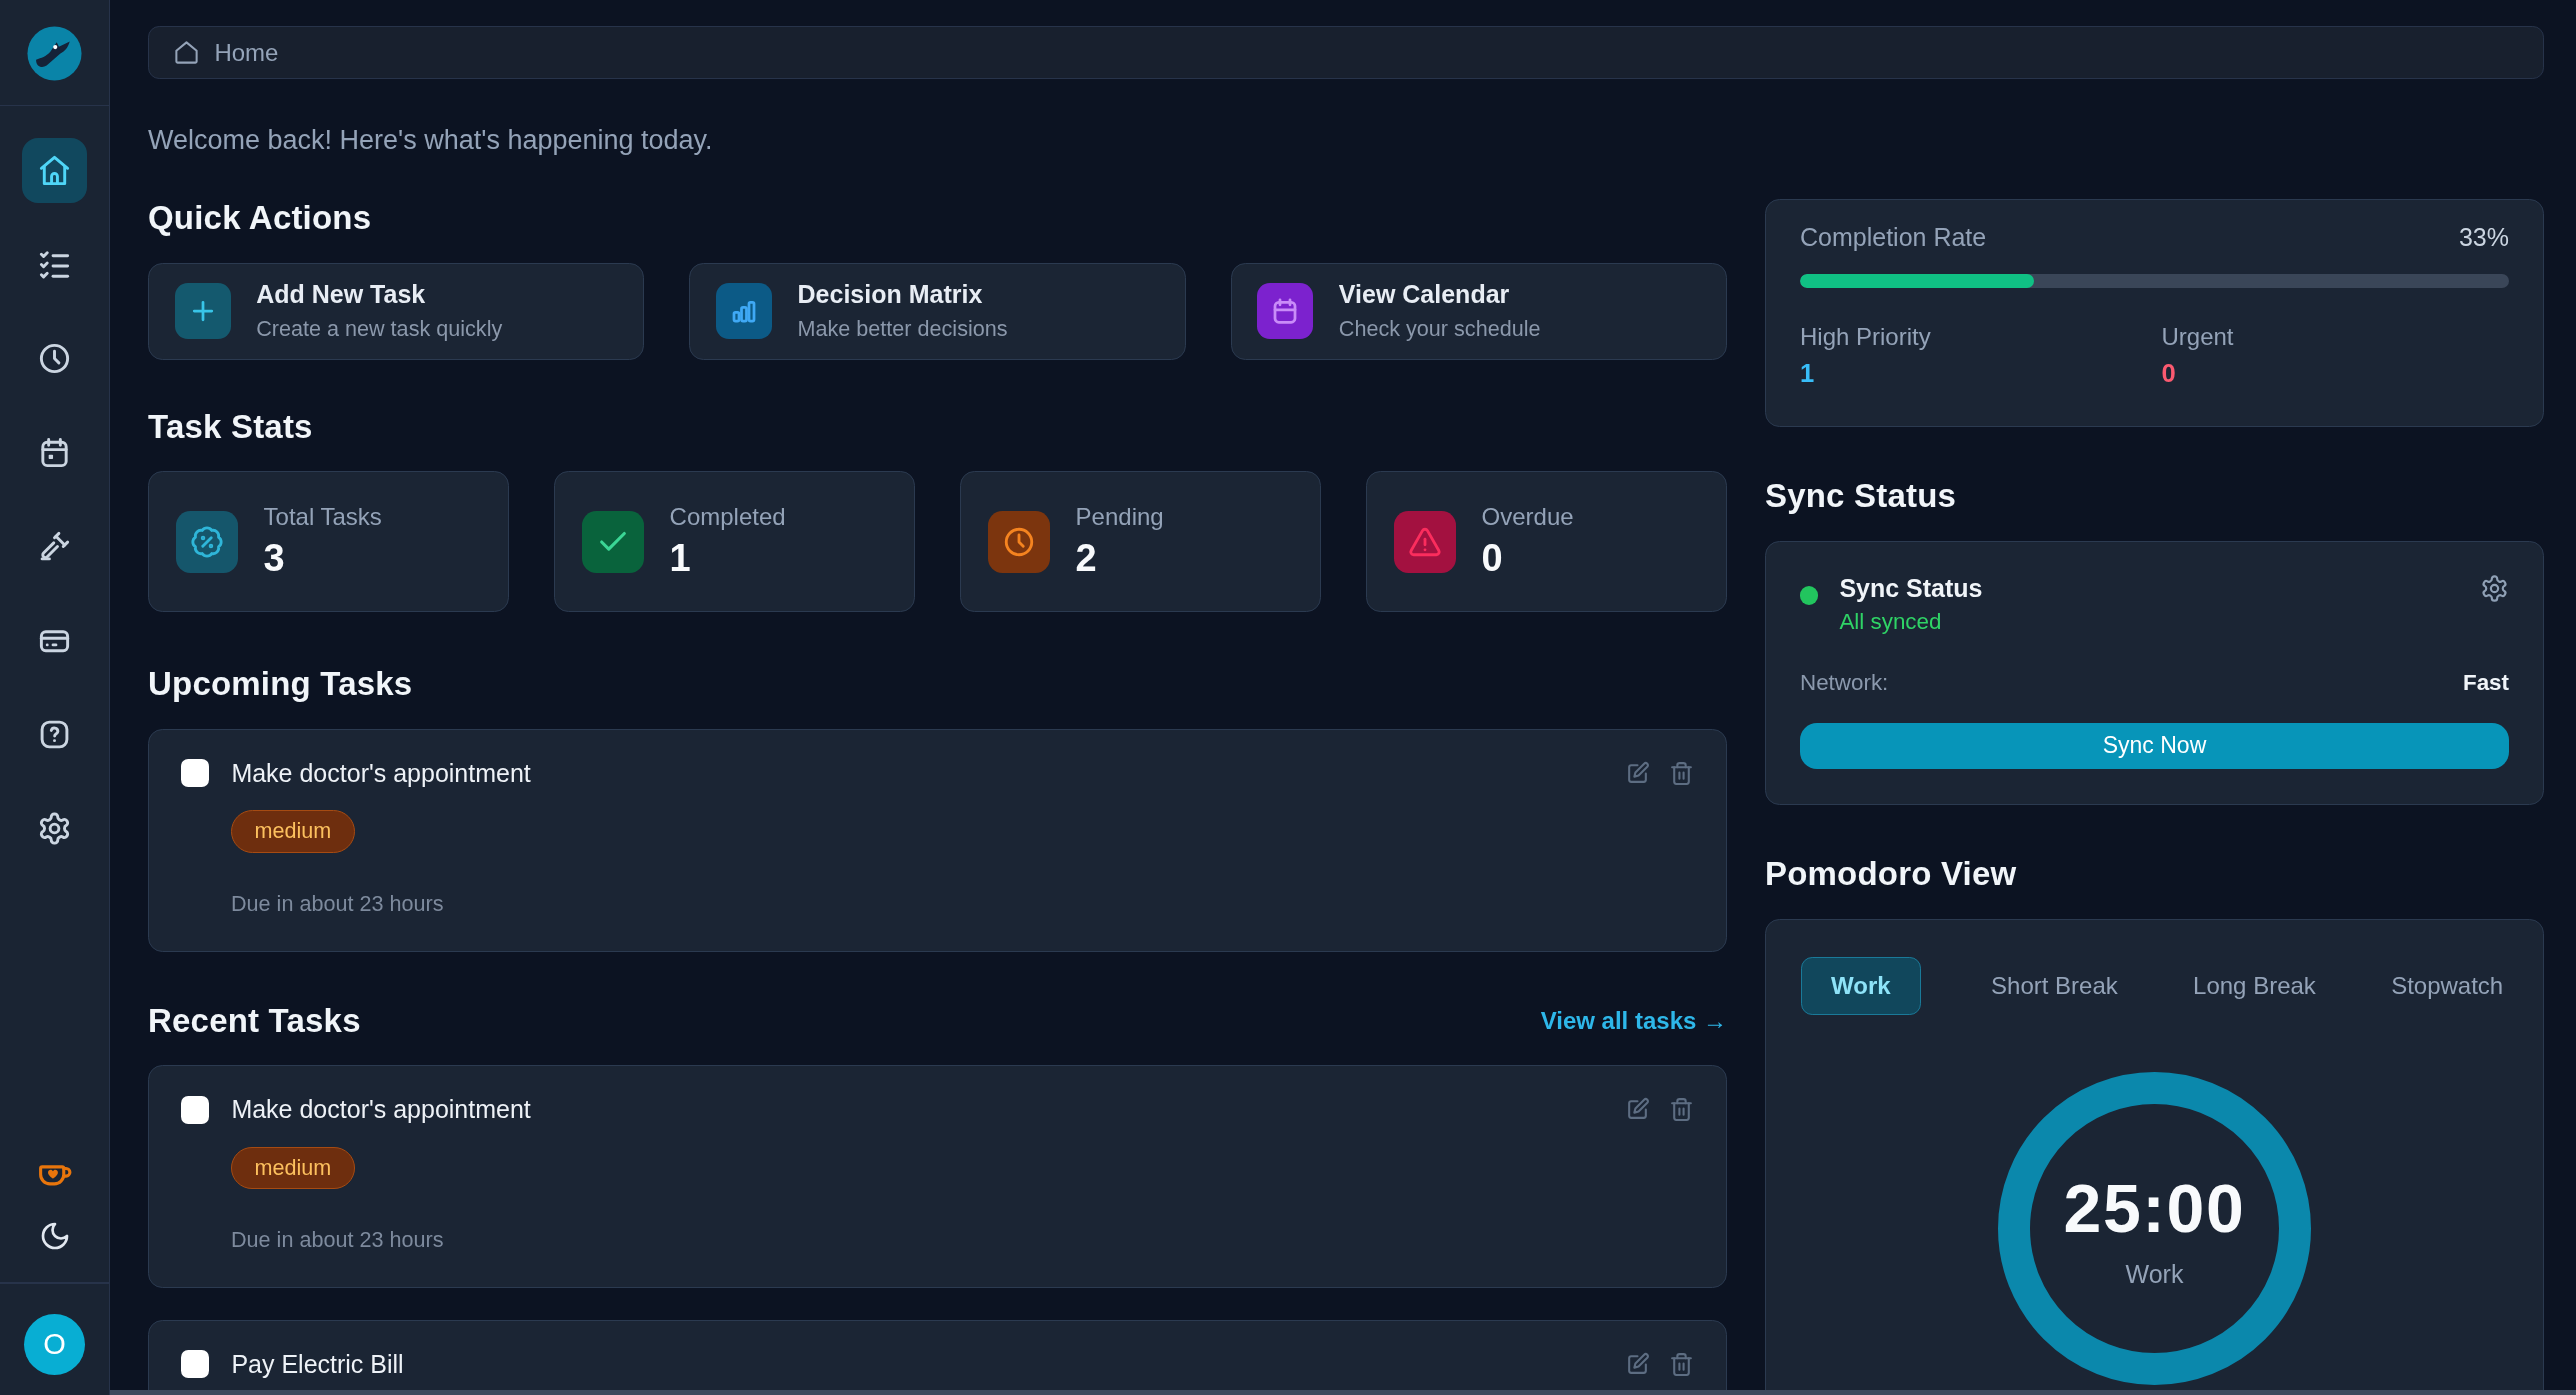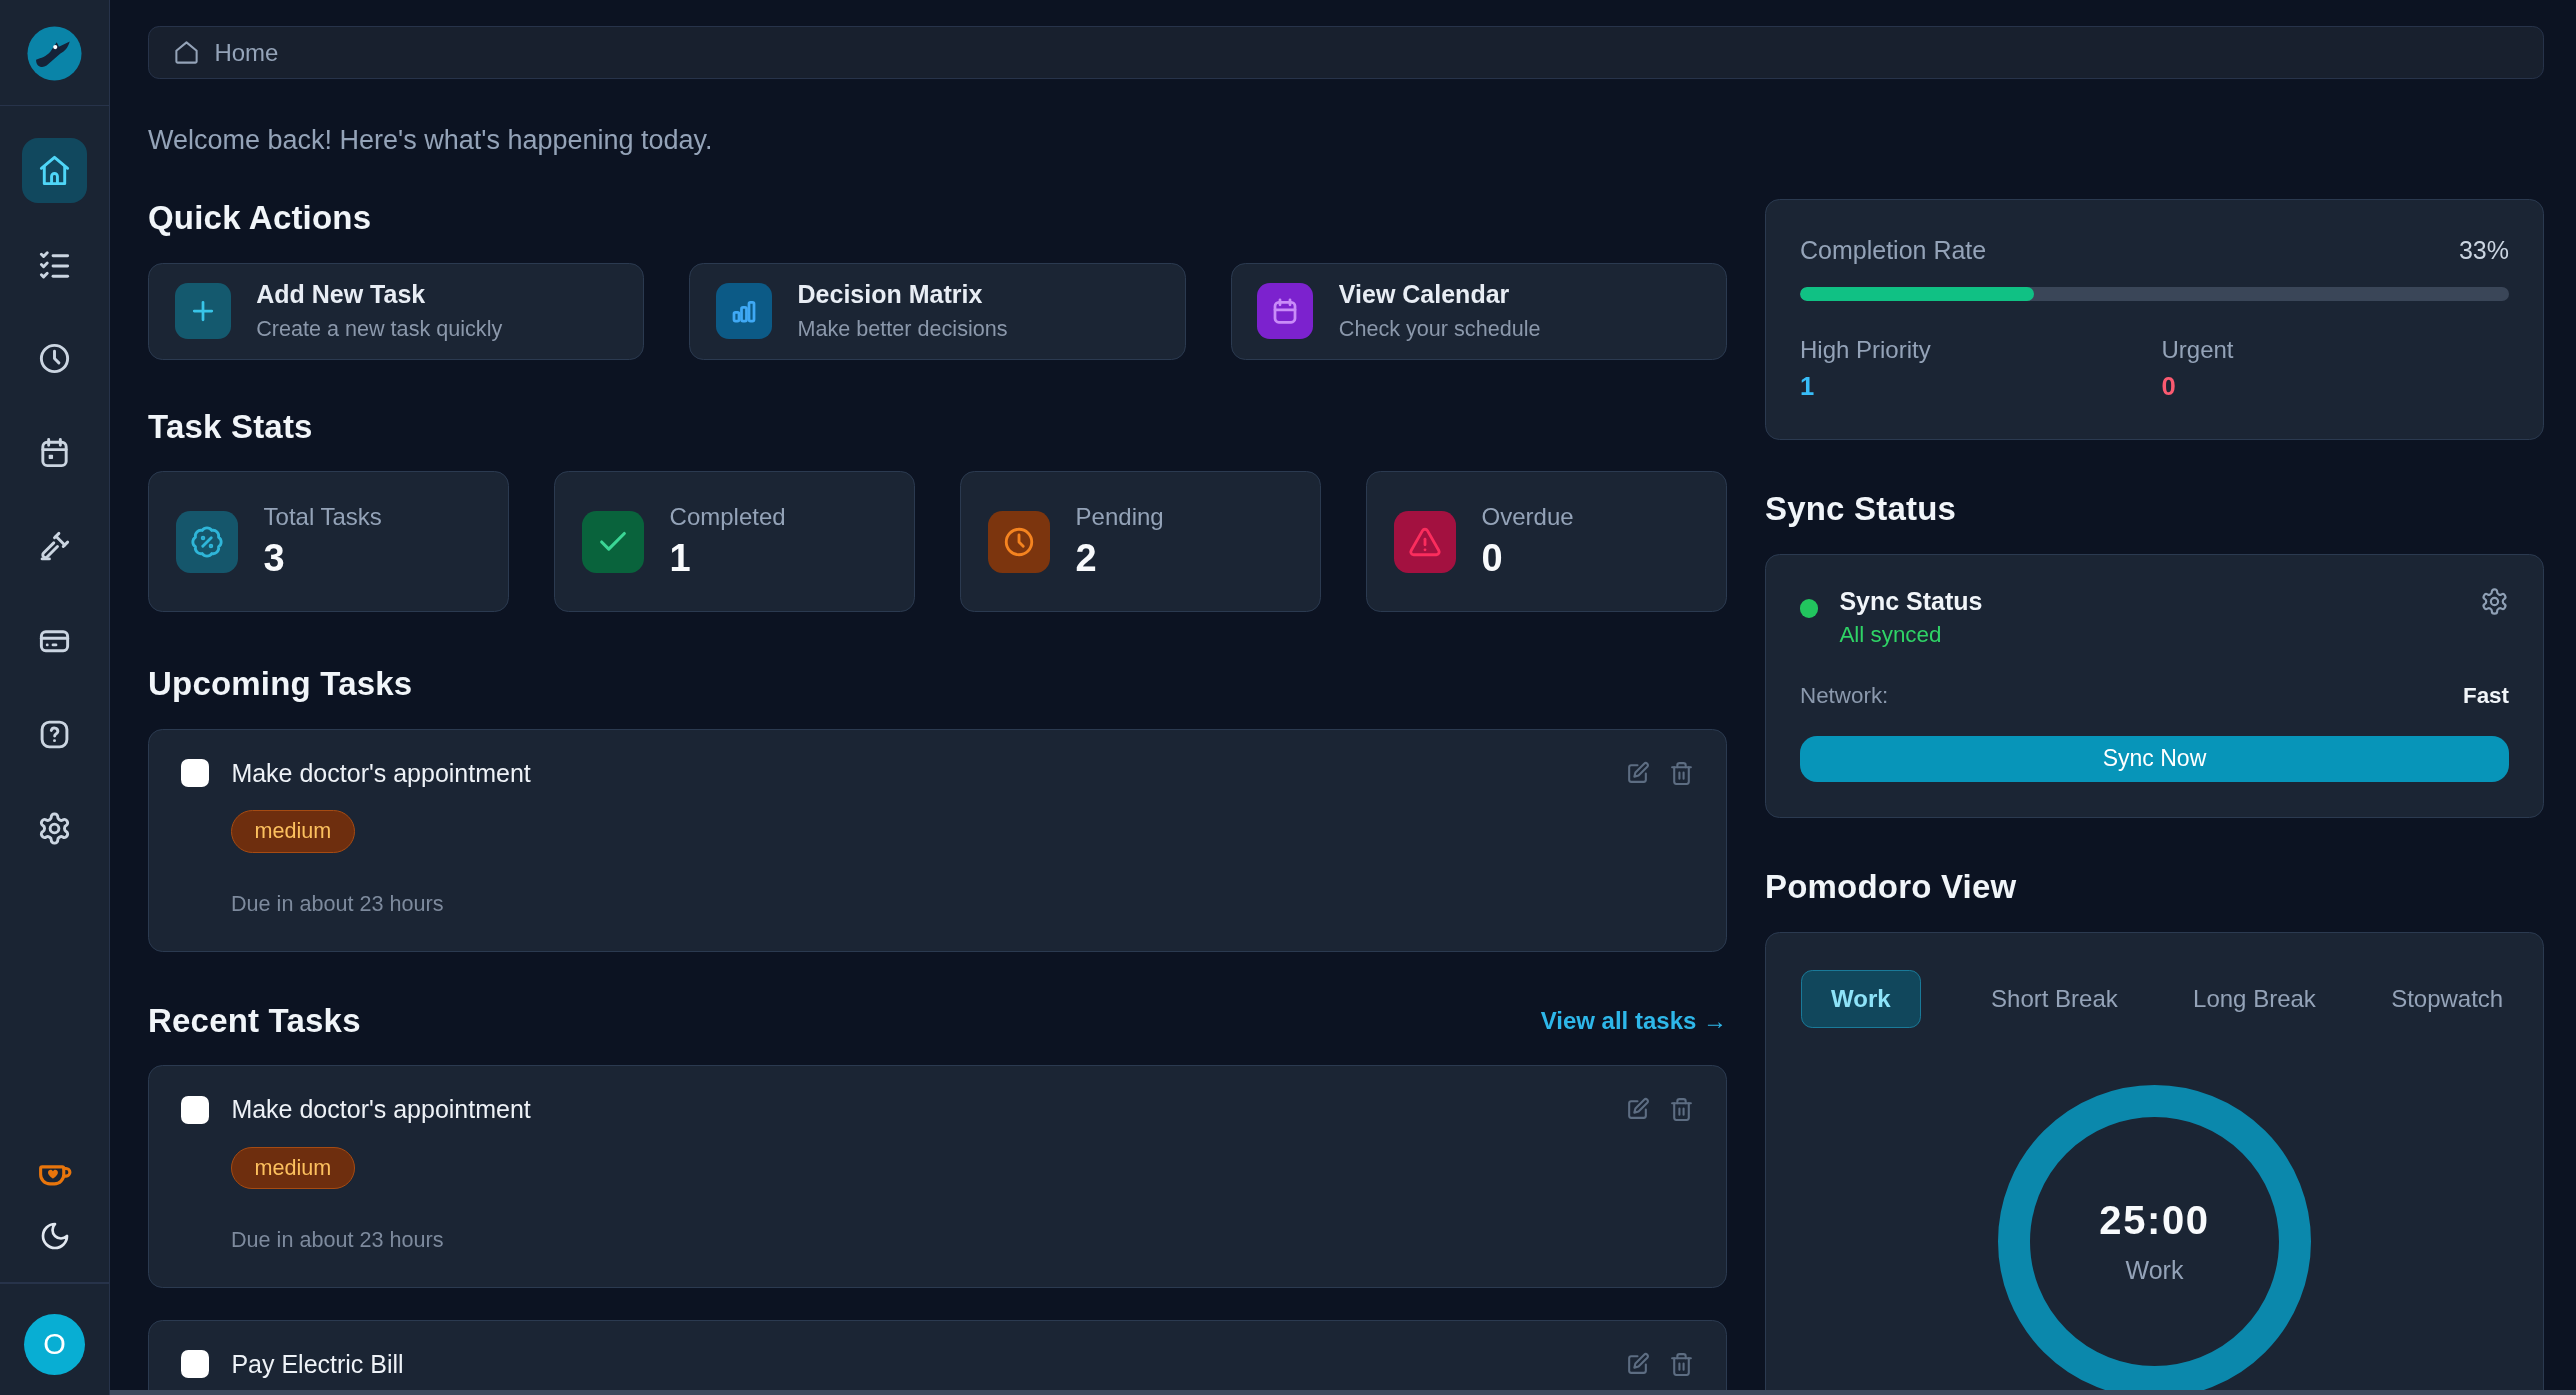--- a/index.html
+++ b/index.html
@@ -75,21 +75,21 @@
   .checkbox { width:28px; height:28px; background:#ffffff; border:none; border-radius:7.2px; cursor:pointer; flex-shrink:0; }
   .task-title { font-size:25px; color:#eef2f7; margin-left:22.4px; }
   .task-actions { margin-left:auto; display:flex; gap:19px; color:#5d6d82; }
   .task-actions .icon-btn { color:#5d6d82; }
   .task-actions svg { width:25px; height:25px; }
   .badge { display:inline-block; margin:22.4px 0 0 50px; font-size:21.6px; padding:7.2px 22.4px; border-radius:798px; }
   .badge-medium { color:#fcc05e; background:#6e2e0e; border:1.6px solid #a64b12; }
   .task-due { margin:38px 0 0 50px; font-size:21.6px; color:#7d8a9d; }
   .upcoming-block { margin-bottom:50px; }
   
-  .pr-card { padding:36px 34px 38px; margin-bottom:50px; }
+  .pr-card { padding:23px 34px 38px; margin-bottom:50px; }
   .pr-row { display:flex; justify-content:space-between; align-items:center; font-size:25px; color:#94a3b8; }
   .pr-val { color:#cbd5e1; }
   .pr-track { margin-top:22.4px; height:13.6px; border-radius:8px; background:#3a4658; overflow:hidden; }
   .pr-fill { height:100%; border-radius:8px; background:#10c184; }
   .pr-stats { display:flex; margin-top:35px;gap:14px; }
   .pr-stat { flex:1; }
   .pr-stat-label { font-size:24px; color:#94a3b8; }
   .pr-stat-value { font-size:25.6px; font-weight:700; margin-top:8px; }
   .v-blue { color:#38bdf8; } .v-red { color:#fb5a70; }
   .sync-card { padding:32px 34px 35px; margin-bottom:50px; }
@@ -101,21 +101,21 @@
   .sync-gear { margin-left:auto; color:#8fa0b5; } .sync-gear svg { width:29px; height:29px; }
   .net-row { display:flex; justify-content:space-between; margin-top:35px; font-size:22.4px; }
   .net-label { color:#8b99ad; } .net-value { color:#f1f5f9; font-weight:700; }
   .sync-btn { margin-top:27px; width:100%; height:46px; background:#0795b9; border:none; border-radius:17px; color:#ffffff; font-size:23px; cursor:pointer; font-family:inherit; }
   .pomo-card { padding:37px 35px 32px; }
   .pomo-tabs { display:flex; justify-content:space-between; align-items:center; }
   .pomo-tab { font-size:24px; color:#94a3b8; background:none; border:none; cursor:pointer; padding:14.4px 4.8px; font-family:inherit; }
   .pomo-tab.active { background:#11475c; border:1.6px solid #1a7a99; border-radius:11.2px; color:#8ee3f8; padding:14.4px 29px; font-weight:600; }
   .timer-wrap { margin-top:57px; display:flex; justify-content:center; }
   .timer-ring { width:313px; height:313px; border-radius:50%; border:32px solid #0b88ac; display:flex; flex-direction:column; align-items:center; justify-content:center; }
-  .timer-time { font-size:40px; font-weight:700; color:#f8fafc; letter-spacing:1.6px; }
+  .timer-time { font-size:68px; font-weight:700; color:#f8fafc; letter-spacing:1.6px; }
   .timer-mode { font-size:25px; color:#94a3b8; margin-top:12.8px; }
   .bottom-strip { position:fixed; left:110px; right:0; bottom:0; height:4.8px; background:#3c495c; }
 </style>
 </head>
 <body>
 
 <aside class="sidebar">
   <div class="logo-wrap">
     <svg class="logo" viewBox="0 0 24 24">
       <circle cx="12" cy="12" r="11" fill="#0a84a8"></circle>

